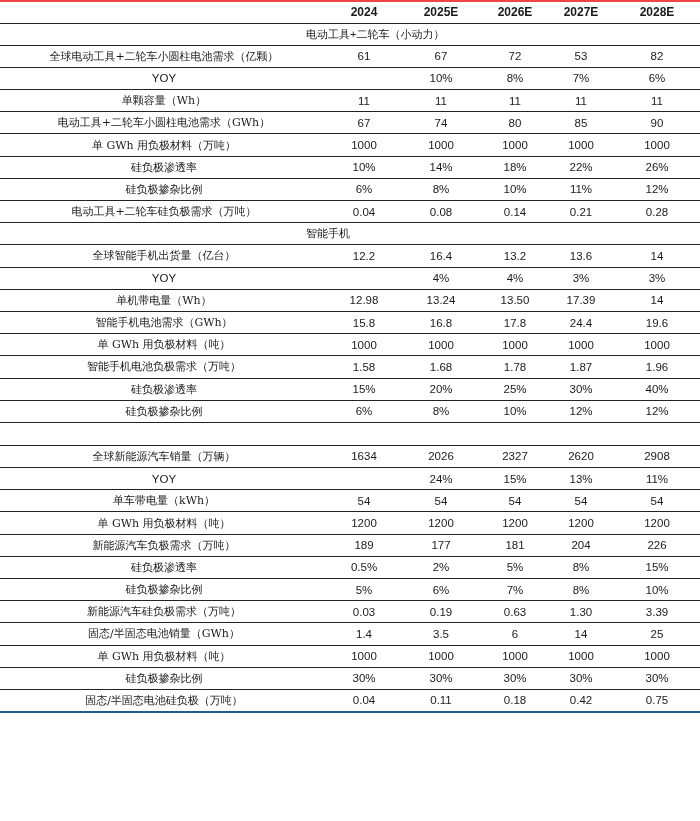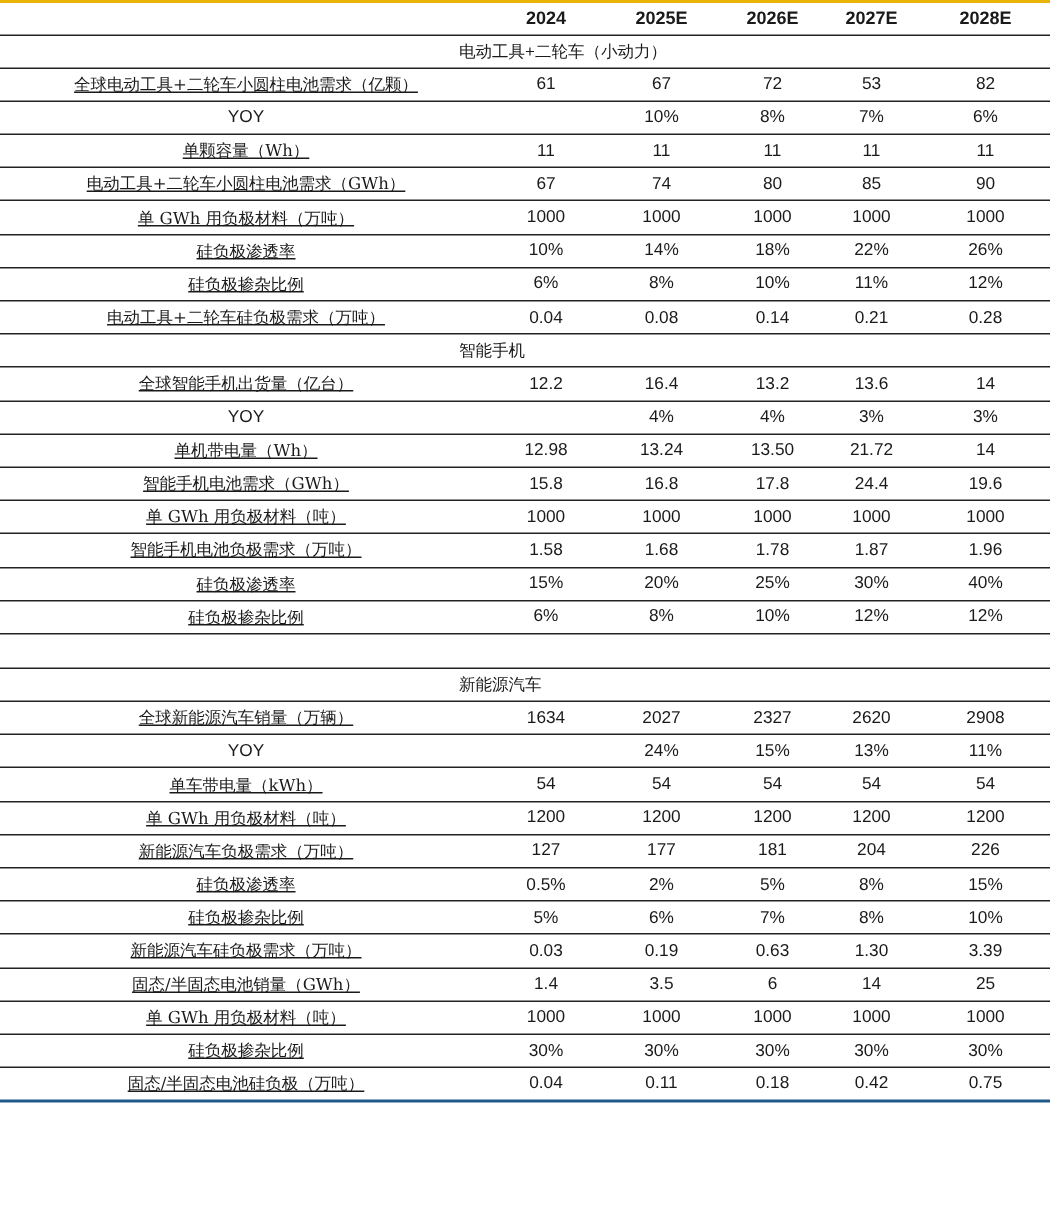--- a/index.html
+++ b/index.html
@@ -4,26 +4,26 @@
 <style>
   html, body { margin:0; padding:0; background:#ffffff; }
   body { width:700px; height:821px; overflow:hidden; font-family:"Liberation Sans", "DejaVu Sans", sans-serif; color:#1a1a1a; }
   table { border-collapse:collapse; width:700px; table-layout:fixed; }
   col.c0 { width:328px; }
   col.c1 { width:72px; }
   col.c2 { width:82px; }
   col.c3 { width:66px; }
   col.c4 { width:66px; }
   col.c5 { width:86px; }
-  thead tr { height:22px; border-top:2px solid #eab308; border-bottom:1.5px solid #222; }
+  thead tr { height:22px; border-top:2px solid #ef4444; border-bottom:1.5px solid #222; }
   th { font-weight:bold; font-size:12px; text-align:center; padding:0; }
   tbody tr { height:22.2px; border-bottom:1.2px solid #222; }
   td { font-size:11.5px; text-align:center; padding:0; white-space:nowrap; }
-  td.label { font-family:"DejaVu Serif", "Liberation Serif", serif; font-size:11px;text-decoration:underline; }
-  td.section { font-family:Liberation Mono, monospace; font-size:11px; text-align:left; padding-left:306px; }
+  td.label { font-family:"DejaVu Serif", "Liberation Serif", serif; font-size:11px; }
+  td.section { font-family:Liberation Sans, sans-serif; font-size:11px; text-align:left; padding-left:306px; }
   tr.blank td { height:22px; }
   tbody tr:last-child { border-bottom:2px solid #1f5a8a; }
 </style>
 </head>
 <body>
 
 <table>
   <colgroup>
       <col class="c0">
       <col class="c1">
@@ -127,21 +127,21 @@
         <td>4%</td>
         <td>4%</td>
         <td>3%</td>
         <td>3%</td>
       </tr>
       <tr>
         <td class="label">单机带电量（Wh）</td>
         <td>12.98</td>
         <td>13.24</td>
         <td>13.50</td>
-        <td>21.72</td>
+        <td>17.39</td>
         <td>14</td>
       </tr>
       <tr>
         <td class="label">智能手机电池需求（GWh）</td>
         <td>15.8</td>
         <td>16.8</td>
         <td>17.8</td>
         <td>24.4</td>
         <td>19.6</td>
       </tr>
@@ -174,26 +174,23 @@
         <td>6%</td>
         <td>8%</td>
         <td>10%</td>
         <td>12%</td>
         <td>12%</td>
       </tr>
       <tr class="blank">
         <td colspan="6"></td>
       </tr>
       <tr>
-        <td colspan="6" class="section">新能源汽车</td>
-      </tr>
-      <tr>
         <td class="label">全球新能源汽车销量（万辆）</td>
         <td>1634</td>
-        <td>2027</td>
+        <td>2026</td>
         <td>2327</td>
         <td>2620</td>
         <td>2908</td>
       </tr>
       <tr>
         <td class="">YOY</td>
         <td></td>
         <td>24%</td>
         <td>15%</td>
         <td>13%</td>
@@ -210,21 +207,21 @@
       <tr>
         <td class="label">单 GWh 用负极材料（吨）</td>
         <td>1200</td>
         <td>1200</td>
         <td>1200</td>
         <td>1200</td>
         <td>1200</td>
       </tr>
       <tr>
         <td class="label">新能源汽车负极需求（万吨）</td>
-        <td>127</td>
+        <td>189</td>
         <td>177</td>
         <td>181</td>
         <td>204</td>
         <td>226</td>
       </tr>
       <tr>
         <td class="label">硅负极渗透率</td>
         <td>0.5%</td>
         <td>2%</td>
         <td>5%</td>

